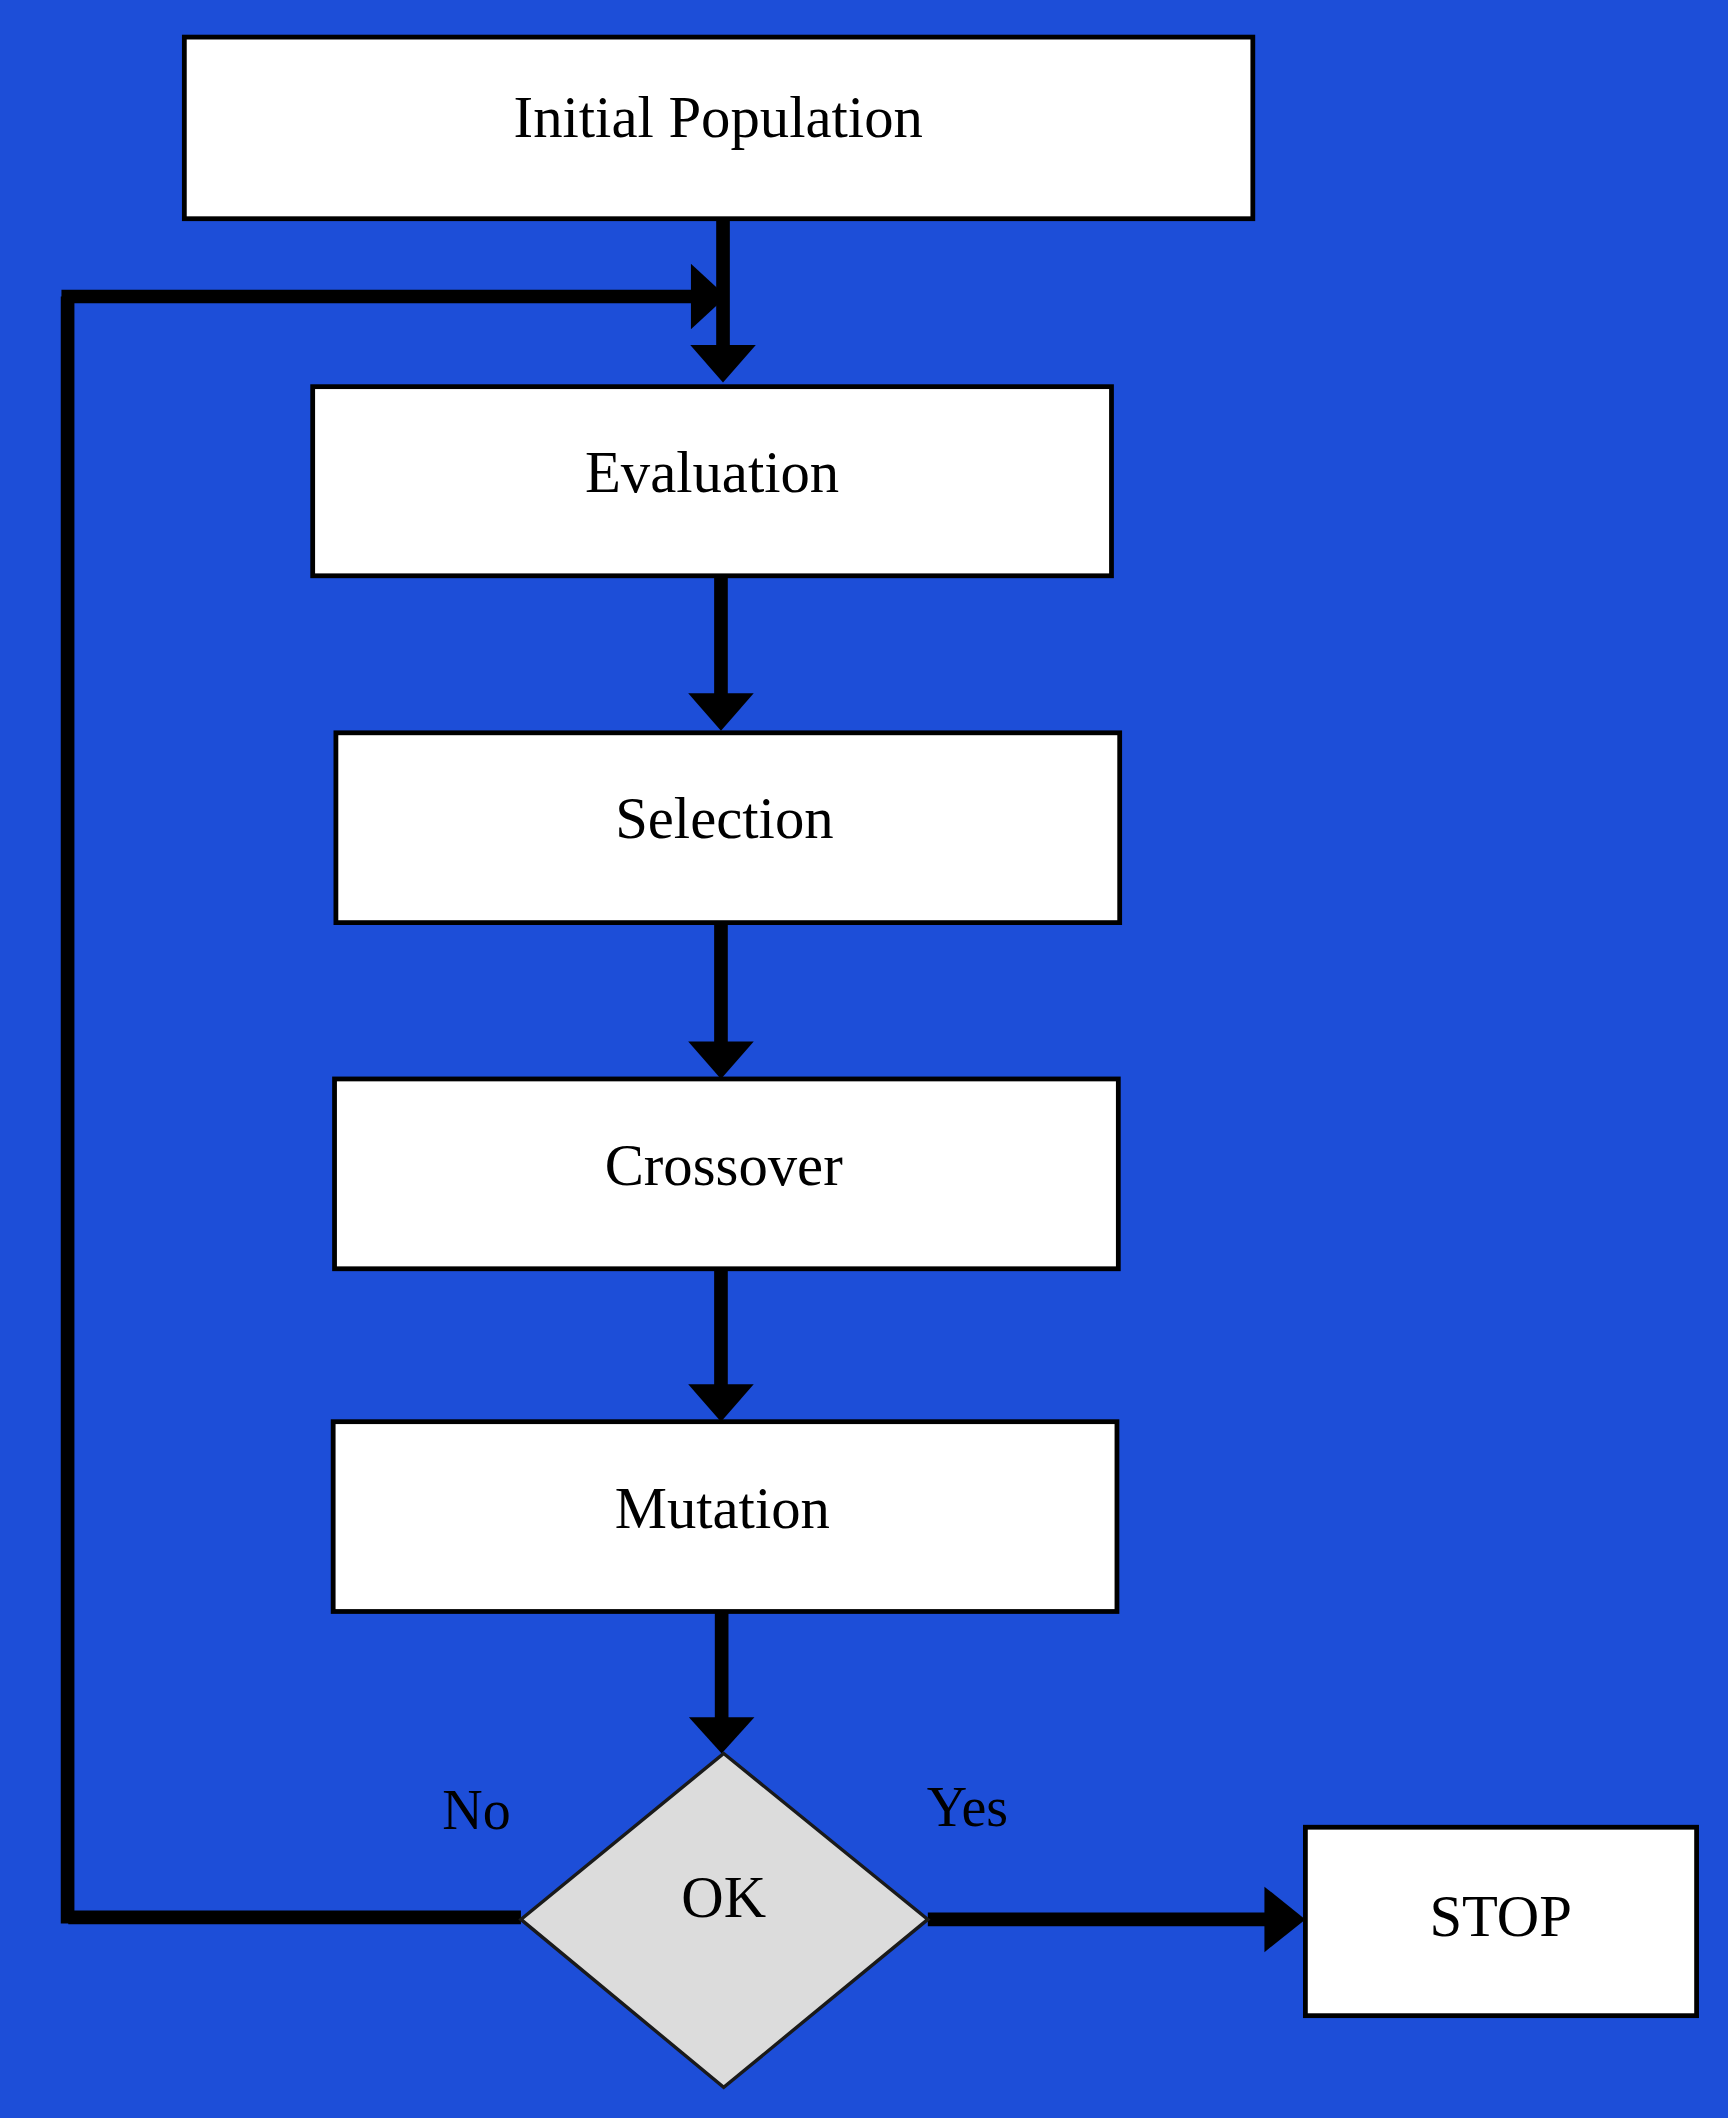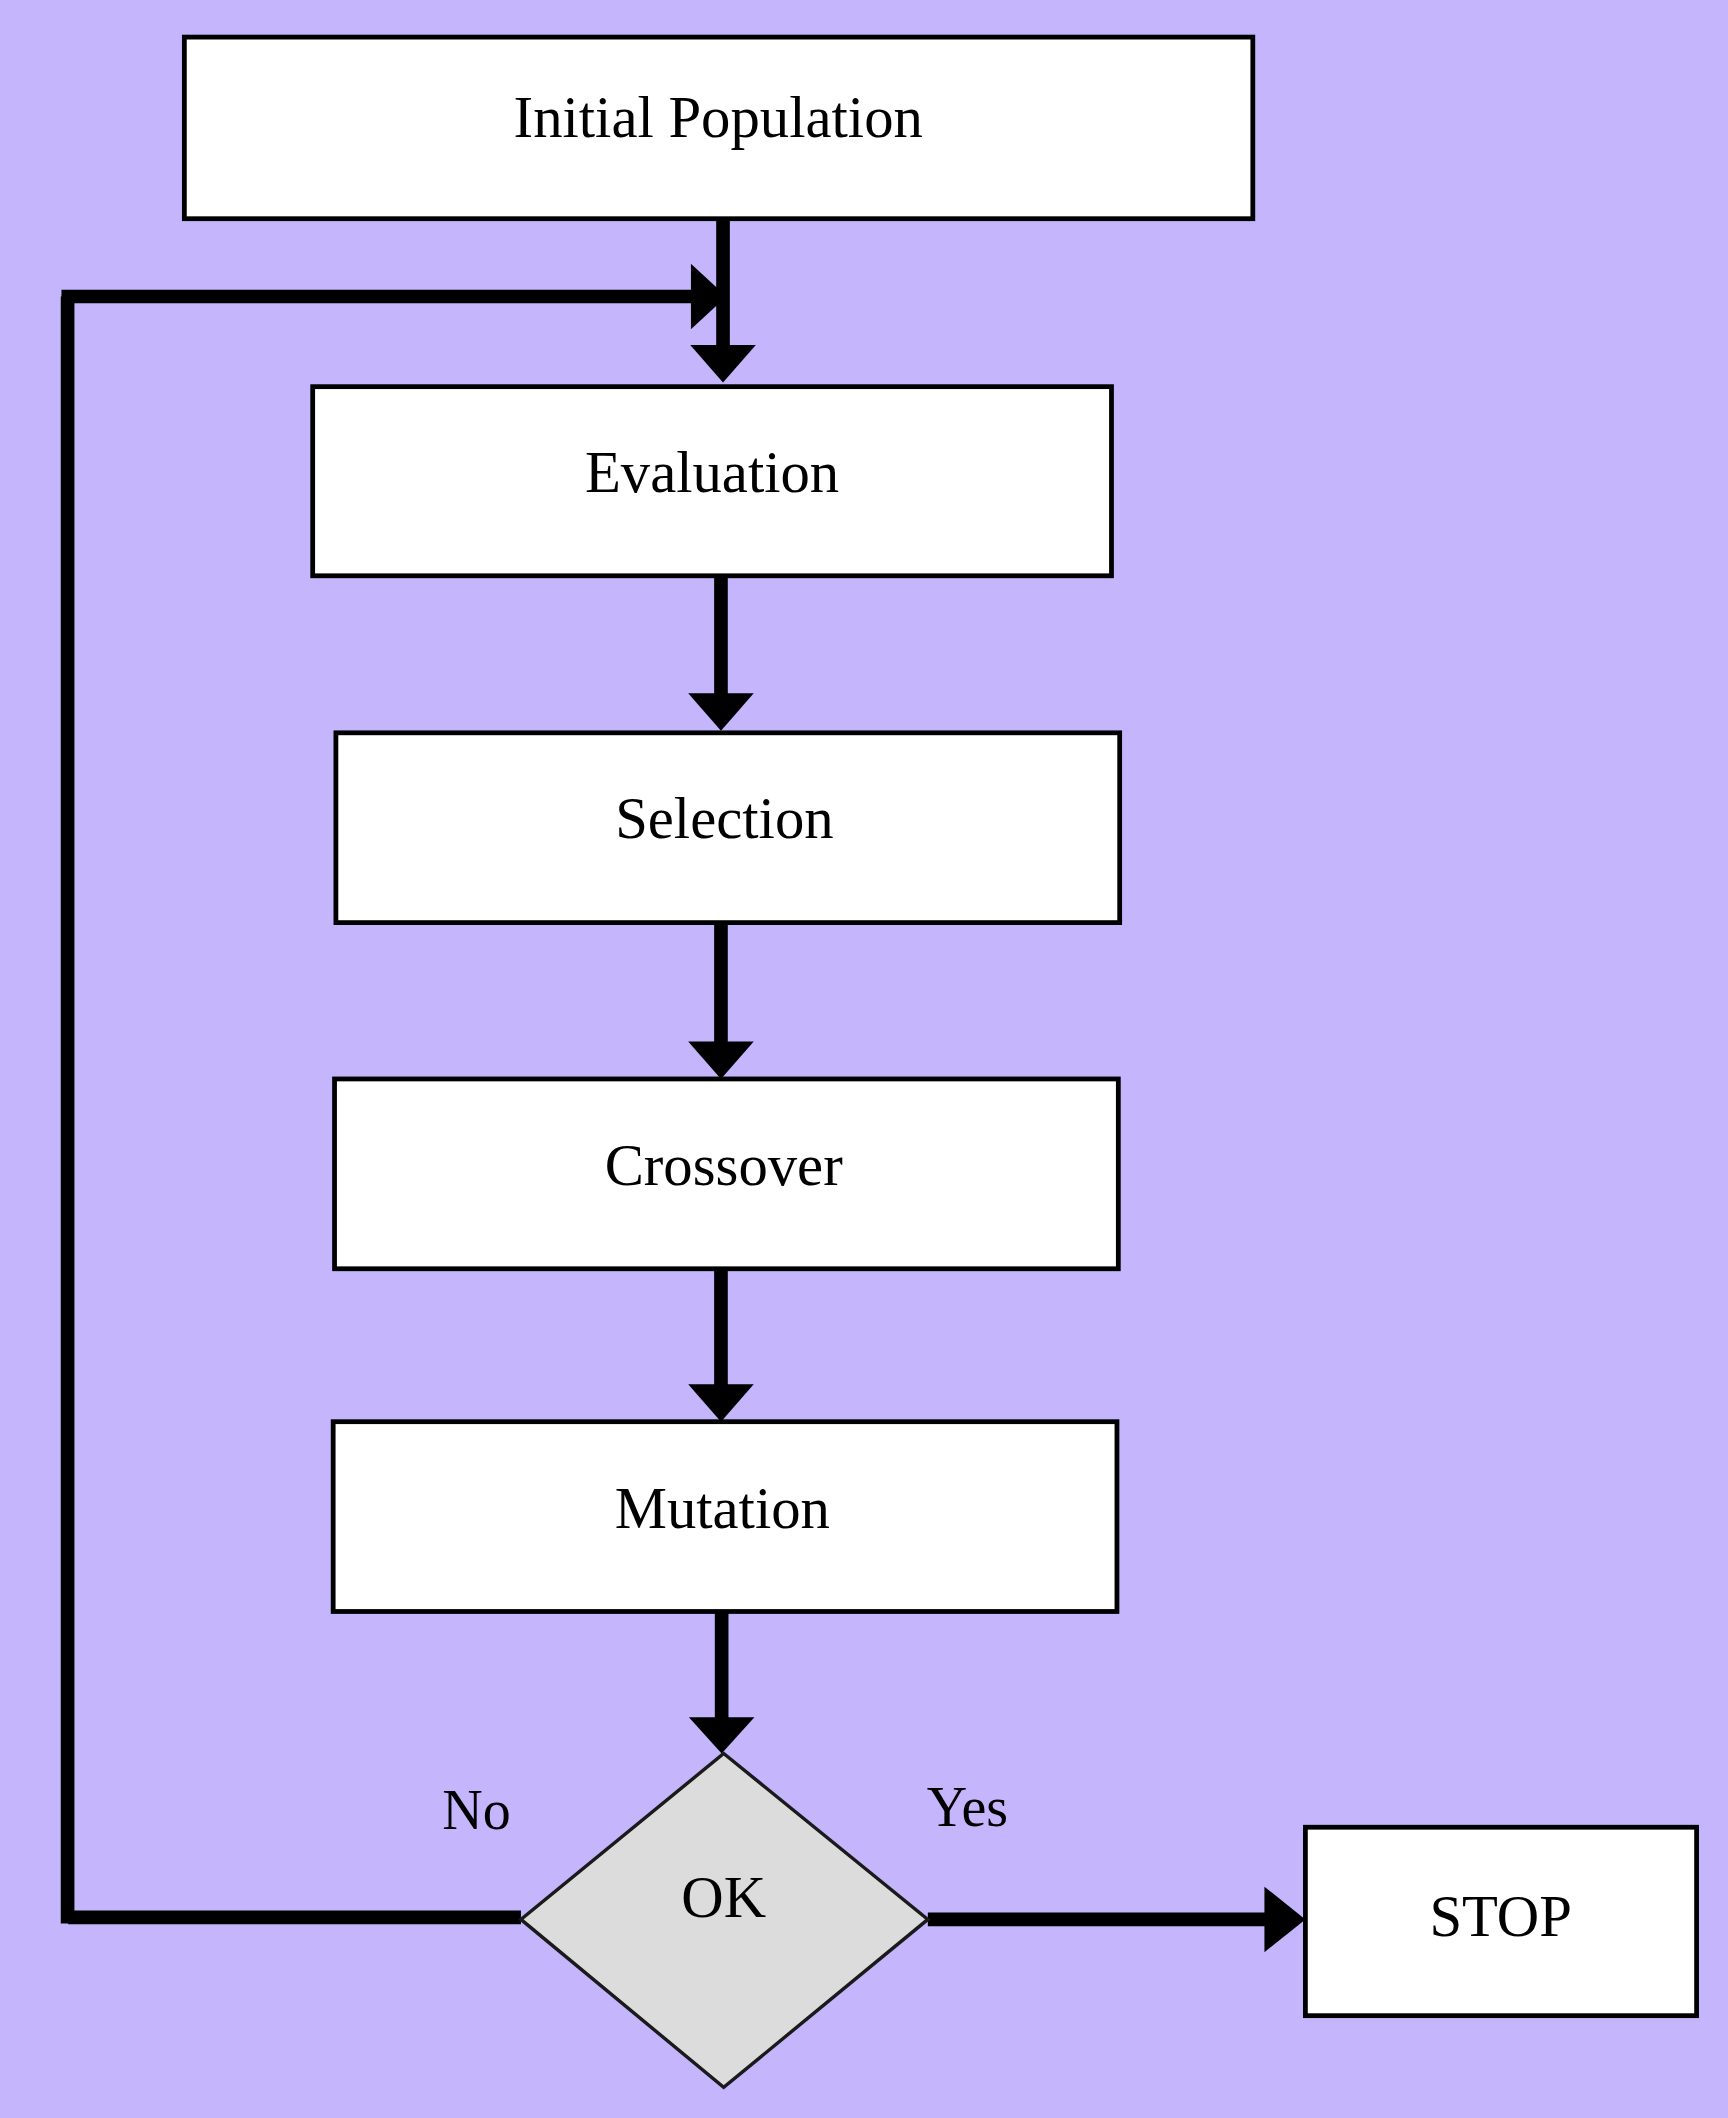--- a/index.html
+++ b/index.html
@@ -8,21 +8,21 @@
     padding: 0;
     background: #ffffff;
   }
   body {
     font-family: "Liberation Serif", "DejaVu Serif", serif;
   }
   #flow-root {
     position: relative;
     width: 1728px;
     height: 2119px;
-    background: #c4b5fd;
+    background: #1d4ed8;
     overflow: hidden;
   }
   #flow-svg {
     position: absolute;
     inset: 0;
     width: 1728px;
     height: 2119px;
     display: block;
   }
   .node-box {

